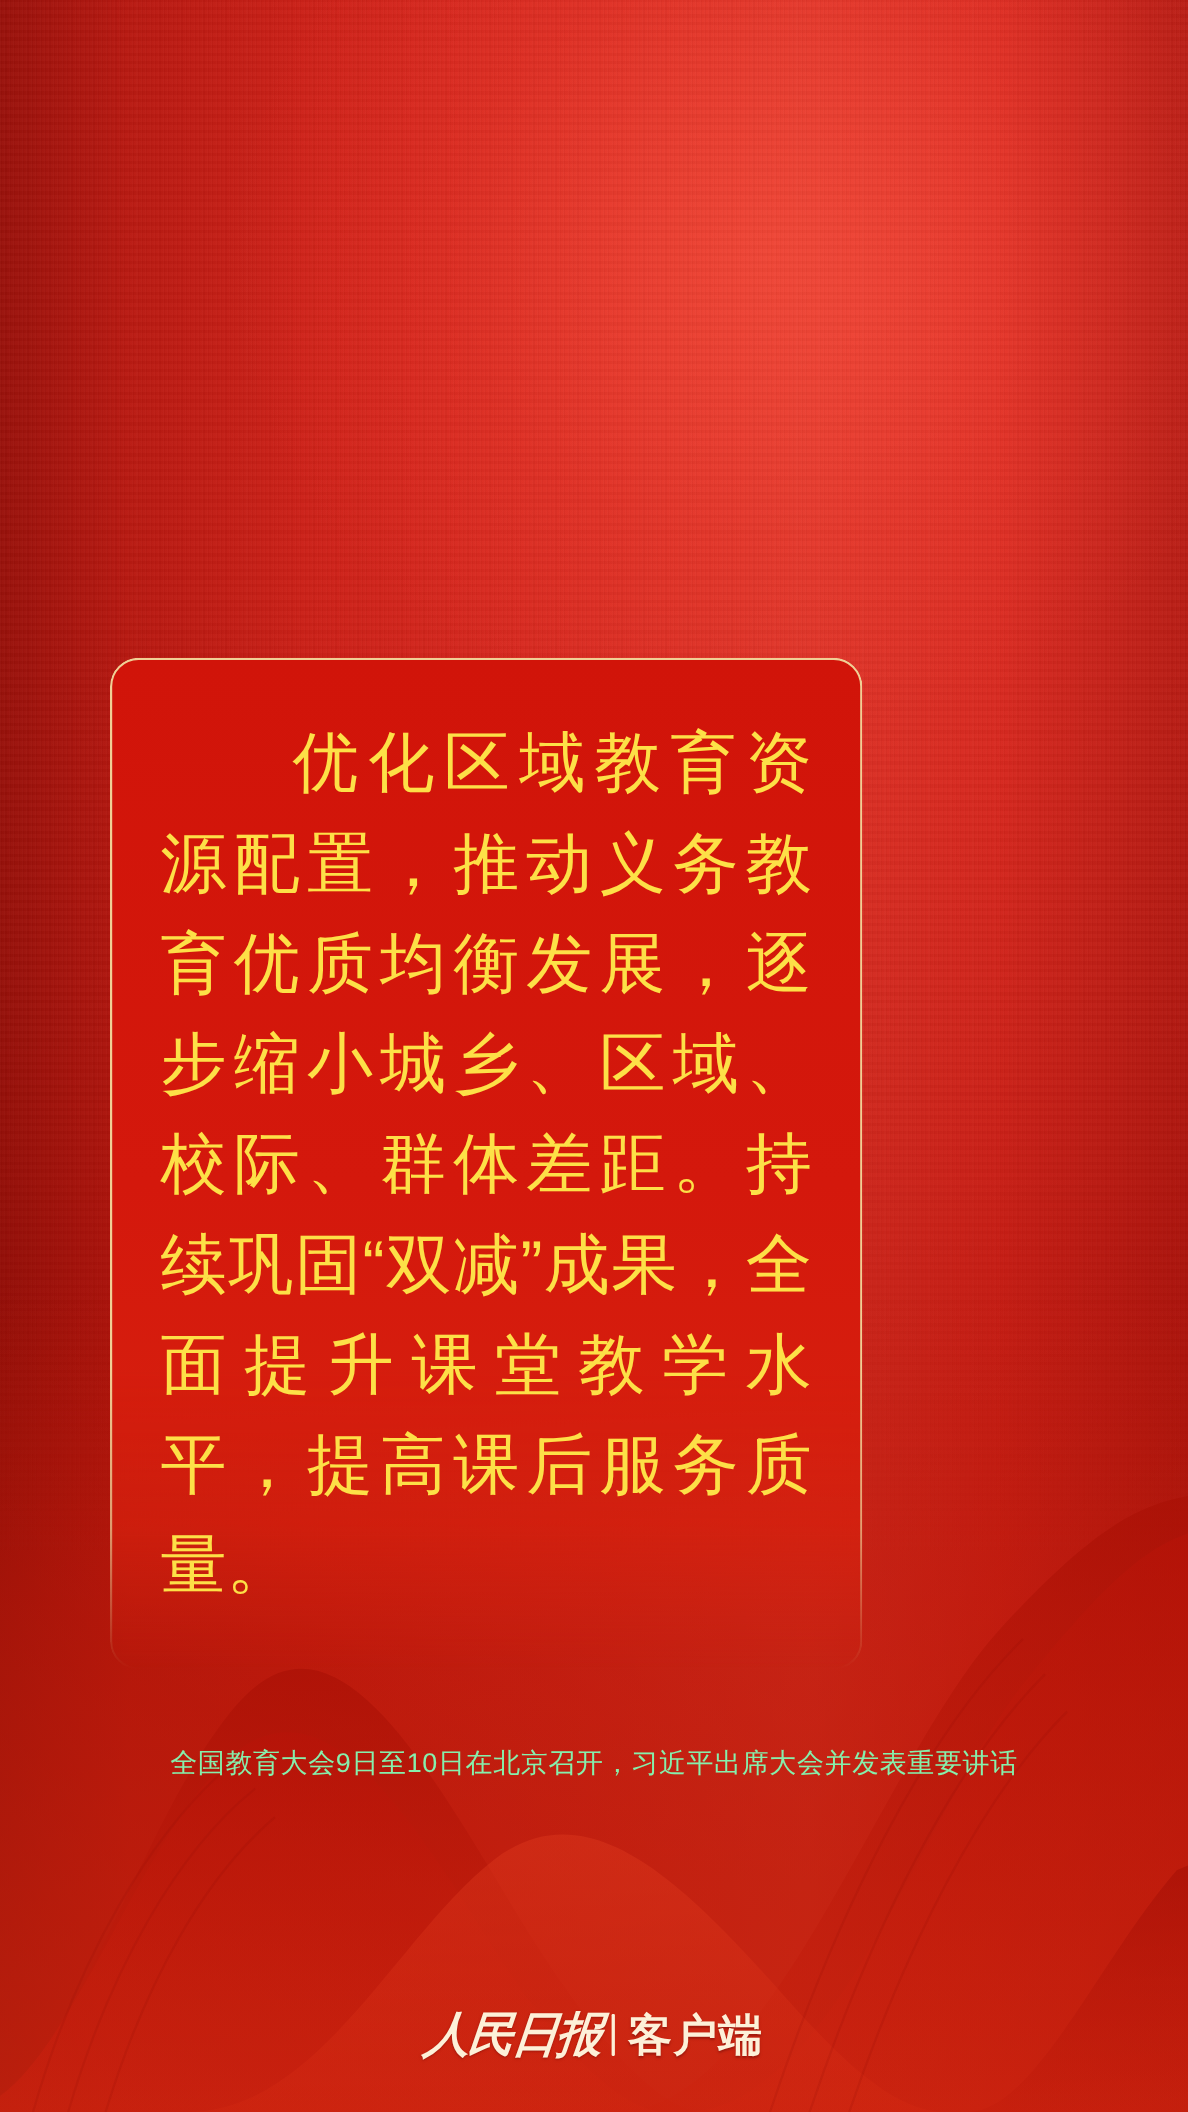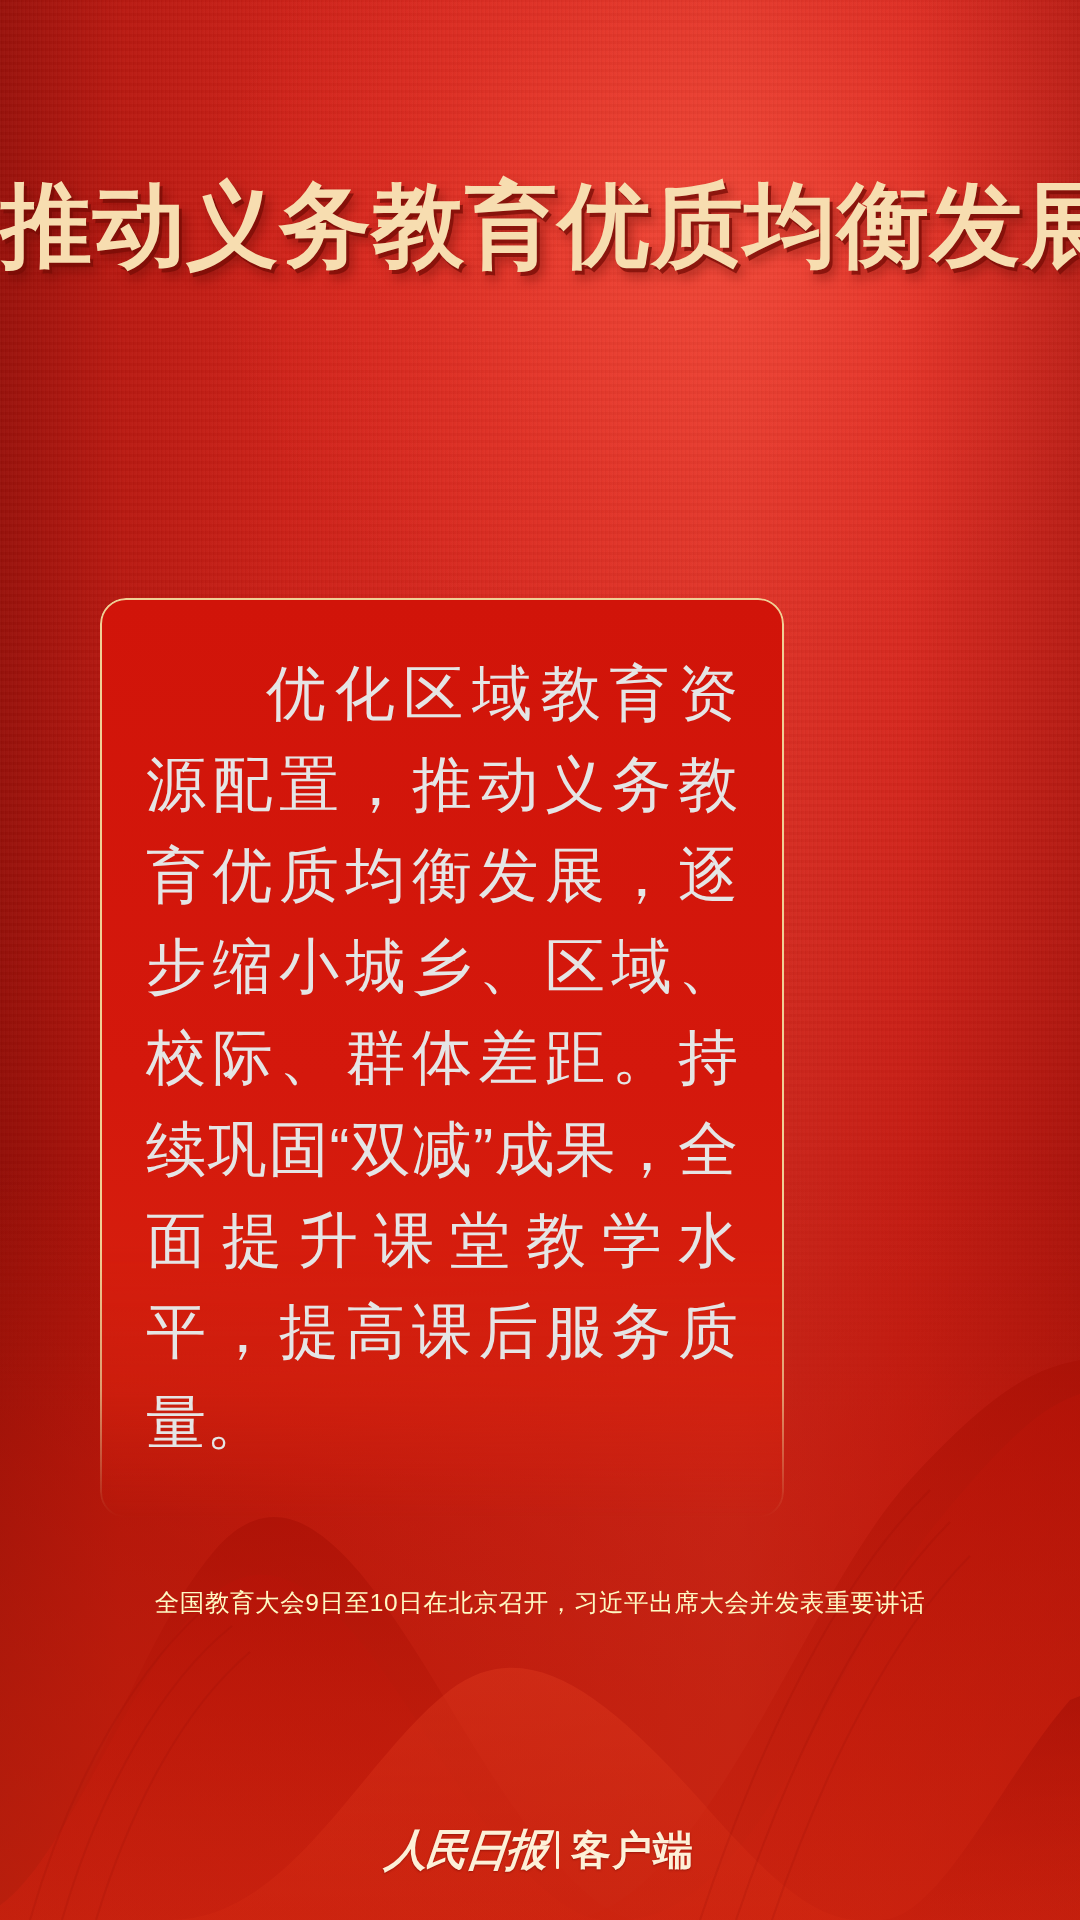--- a/index.html
+++ b/index.html
@@ -124,38 +124,38 @@
     height: 920px;
     display: flex;
     align-items: center;
     padding: 40px 46px;
   }
   .quote {
     font-family: "Liberation Sans", "DejaVu Sans", sans-serif;
     font-weight: 400;
     font-size: 60px;
     line-height: 1.52;
-    color: #e5e5e5;
+    color: #fde047;
     text-indent: 2em;
     text-align: justify;
     text-justify: inter-character;
     letter-spacing: 0px;
     width: 100%;
   }
 
   
   .caption {
     position: absolute;
     left: 0; right: 0;
     top: 1586px;
     text-align: center;
     font-family: "Liberation Sans", "DejaVu Sans", sans-serif;
     font-size: 24.5px;
     letter-spacing: .6px;
-    color: #fef9c3;
+    color: #86efac;
     white-space: nowrap;
   }
 
   
   .footer-logo {
     position: absolute;
     left: 0; right: 0;
     bottom: 42px;
     display: flex;
     align-items: center;
@@ -235,23 +235,20 @@
         <path d="M30 560 C 70 420, 140 300, 215 240"></path>
         <path d="M62 560 C 100 430, 162 322, 232 266"></path>
         <path d="M96 560 C 132 442, 186 346, 250 292"></path>
         <path d="M700 560 C 760 380, 840 218, 930 130"></path>
         <path d="M736 560 C 792 394, 866 246, 950 162"></path>
         <path d="M772 560 C 824 408, 892 274, 970 196"></path>
       </g>
     </svg>
   </div>
 
-  <div class="title-wrap">
-    <div class="title">推动义务教育优质均衡发展</div>
-  </div>
 
   <div class="card"></div>
   <div class="card-inner">
     <div class="quote">优化区域教育资源配置，推动义务教育优质均衡发展，逐步缩小城乡、区域、校际、群体差距。持续巩固“双减”成果，全面提升课堂教学水平，提高课后服务质量。</div>
   </div>
 
   <div class="caption">全国教育大会9日至10日在北京召开，习近平出席大会并发表重要讲话</div>
 
   <div class="footer-logo">
     <span class="logo-rmrb">人民日报</span>

